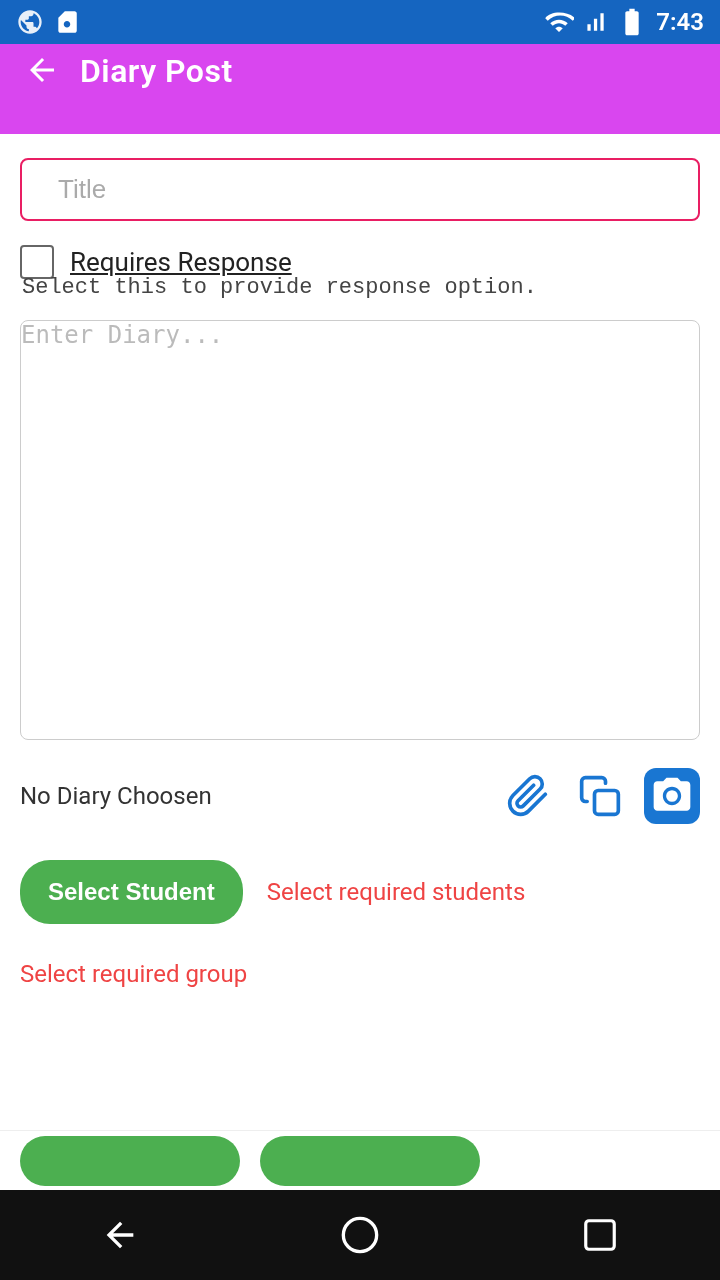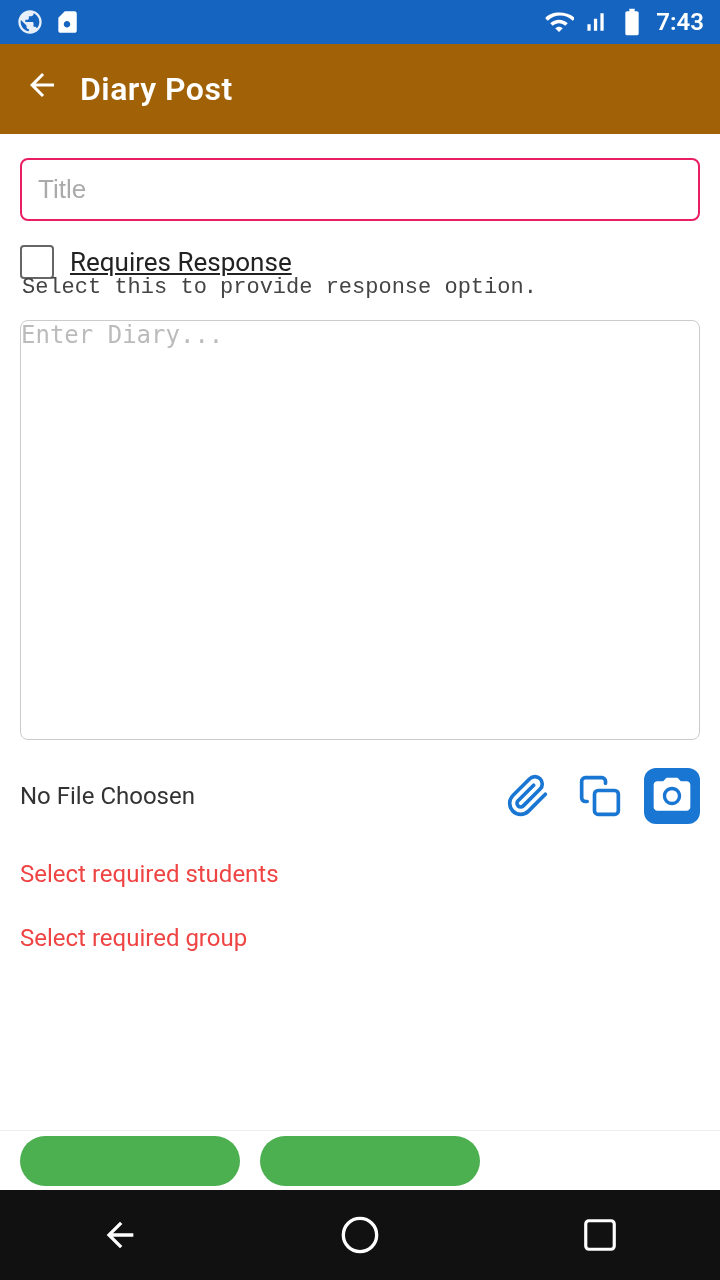--- a/index.html
+++ b/index.html
@@ -35,24 +35,23 @@
       align-items: center;
       gap: 8px;
     }
     .status-time {
       font-size: 24px;
       font-weight: 600;
     }
 
     
     .app-bar {
-      background: #a16207;
+      background: #d946ef;
       height: 90px;
       display: flex;
-      align-items: center;
       padding: 8px 24px;
       gap: 20px;
     }
     .app-bar-back {
       color: white;
       font-size: 32px;
       cursor: pointer;
       font-weight: 300;
     }
     .app-bar-title {
@@ -78,20 +77,21 @@
       border-radius: 8px;
       padding: 14px 16px;
     }
     .title-input {
       width: 100%;
       border: none;
       outline: none;
       font-size: 26px;
       color: #333;
       background: transparent;
+      margin-left: 20px;
     }
     .title-input::placeholder {
       color: #aaa;
     }
 
     
     .checkbox-row {
       display: flex;
       align-items: center;
       gap: 16px;
@@ -284,21 +284,21 @@
       <span class="checkbox-label">Requires Response</span>
     </div>
     <p class="checkbox-hint">Select this to provide response option.</p>
   </div>
 
   <div class="diary-textarea-wrapper">
     <textarea class="diary-textarea" placeholder="Enter Diary..." style=""></textarea>
   </div>
 
   <div class="file-row">
-    <span class="file-label">No File Choosen</span>
+    <span class="file-label">No Diary Choosen</span>
     <div class="file-icons">
 
       <div class="file-icon-btn">
         <svg class="icon-svg" viewBox="0 0 24 24" fill="none" stroke="#1976D2" stroke-width="2" stroke-linecap="round" stroke-linejoin="round">
           <path d="M21.44 11.05l-9.19 9.19a6 6 0 0 1-8.49-8.49l9.19-9.19a4 4 0 0 1 5.66 5.66l-9.2 9.19a2 2 0 0 1-2.83-2.83l8.49-8.48"></path>
         </svg>
       </div>
 
       <div class="file-icon-btn">
         <svg class="icon-svg" viewBox="0 0 24 24" fill="none" stroke="#1976D2" stroke-width="2" stroke-linecap="round" stroke-linejoin="round">
@@ -310,20 +310,21 @@
       <div class="file-icon-btn camera-btn">
         <svg class="icon-svg" viewBox="0 0 24 24" fill="white">
           <path d="M12 15.2A3.2 3.2 0 1 0 12 8.8a3.2 3.2 0 0 0 0 6.4z"></path>
           <path d="M9 2L7.17 4H4c-1.1 0-2 .9-2 2v12c0 1.1.9 2 2 2h16c1.1 0 2-.9 2-2V6c0-1.1-.9-2-2-2h-3.17L15 2H9zm3 15c-2.76 0-5-2.24-5-5s2.24-5 5-5 5 2.24 5 5-2.24 5-5 5z"></path>
         </svg>
       </div>
     </div>
   </div>
 
   <div class="action-row">
+    <button class="green-btn">Select Student</button>
     <span class="action-hint">Select required students</span>
   </div>
 
   <div class="action-row">
     <span class="action-hint">Select required group</span>
   </div>
 
 </div>
 
 <div class="bottom-partial">

